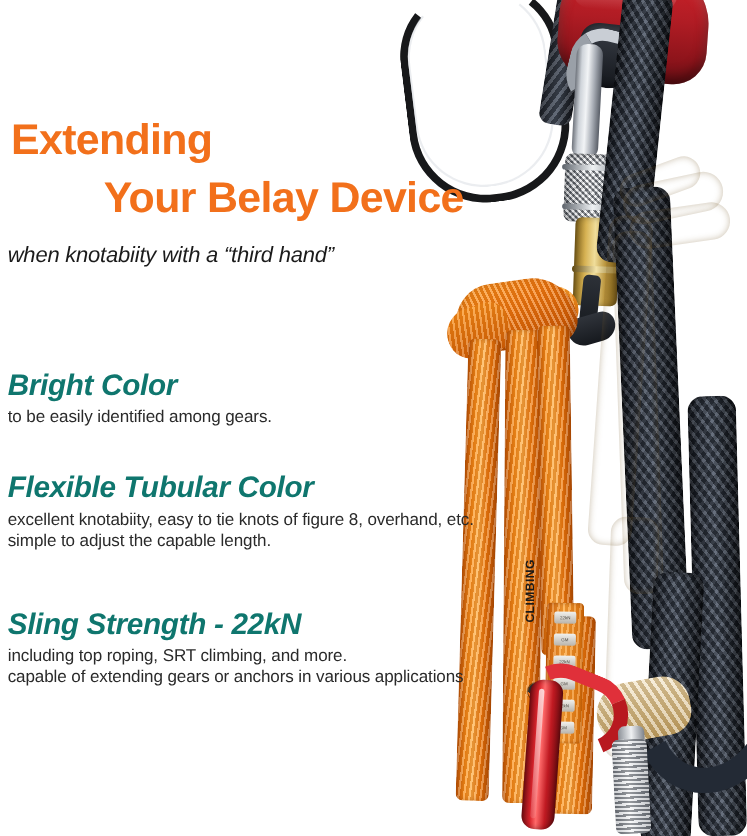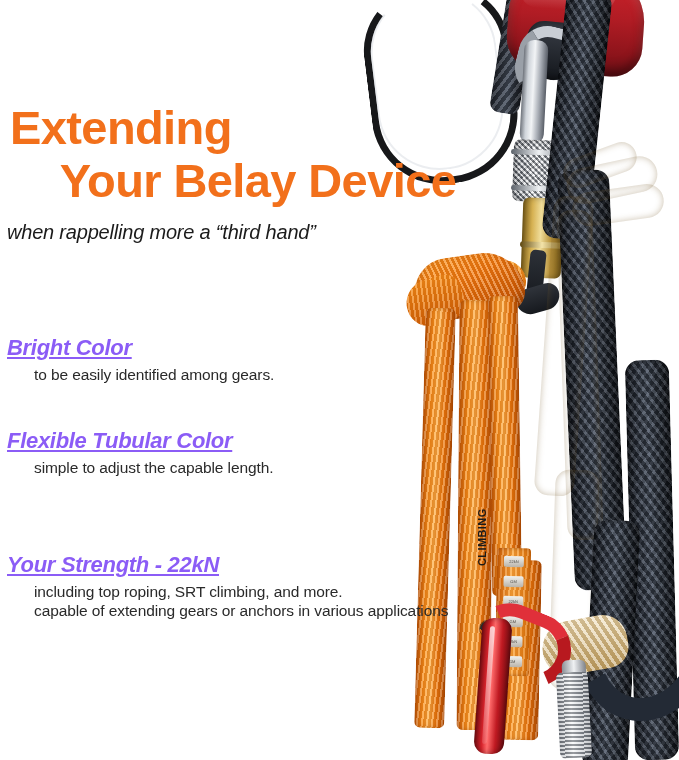--- a/index.html
+++ b/index.html
@@ -10,40 +10,40 @@
     overflow:hidden;
     position:relative;
   }
   #page{position:relative;width:679px;height:760px;background:#fff;overflow:hidden;}
 
   
   .text-col{position:absolute;left:0;top:0;width:470px;height:760px;z-index:40;}
 
   .headline{
     position:absolute;left:10px;top:101px;width:460px;
-    font-weight:bold;font-size:47px;line-height:53px;
+    font-weight:bold;font-size:39px;line-height:53px;
     color:#F2701B;letter-spacing:-0.6px;
   }
   .headline .l2{display:block;padding-left:36px;text-align:center;}
 
   .subtitle{
     position:absolute;left:7px;top:221px;
     font-style:italic;font-size:20px;color:#1b1b1b;
     letter-spacing:-0.2px;white-space:nowrap;
   }
 
   .feature{position:absolute;left:7px;width:450px;}
   .feature .f-title{
     font-weight:bold;font-style:italic;
-    font-size:22px;color:#8b5cf6;letter-spacing:-0.3px;
-    margin:0 0 4px 0;white-space:nowrap;text-decoration:underline;
+    font-size:27px;color:#0f766e;letter-spacing:-0.3px;
+    margin:0 0 4px 0;white-space:nowrap;
   }
   .feature .f-line{
     font-size:15.5px;color:#2a2a2a;line-height:19px;
-    letter-spacing:-0.1px;white-space:nowrap;margin-left:27px;
+    letter-spacing:-0.1px;white-space:nowrap;
   }
   #feature-0{top:335px;}
   #feature-1{top:428px;}
   #feature-2{top:552px;}
 
   
   .photo{position:absolute;left:330px;top:0;width:349px;height:760px;z-index:10;}
   .photo > *{position:absolute;}
 
   
@@ -372,32 +372,33 @@
     <div class="mask-left"></div>
   </div>
 
   <div class="text-col">
 
     <div class="headline">
       <span>Extending</span>
       <span class="l2">Your Belay Device</span>
     </div>
 
-    <div class="subtitle">when rappelling more a “third hand”</div>
+    <div class="subtitle">when knotabiity with a “third hand”</div>
 
     <div class="feature" id="feature-0">
       <div class="f-title">Bright Color</div>
       <div class="f-line">to be easily identified among gears.</div>
     </div>
 
     <div class="feature" id="feature-1">
       <div class="f-title">Flexible Tubular Color</div>
+      <div class="f-line">excellent knotabiity, easy to tie knots of figure 8, overhand, etc.</div>
       <div class="f-line">simple to adjust the capable length.</div>
     </div>
 
     <div class="feature" id="feature-2">
-      <div class="f-title">Your Strength - 22kN</div>
+      <div class="f-title">Sling Strength - 22kN</div>
       <div class="f-line">including top roping, SRT climbing, and more.</div>
       <div class="f-line">capable of extending gears or anchors in various applications</div>
     </div>
 
   </div>
 </div>
 
 </body></html>

